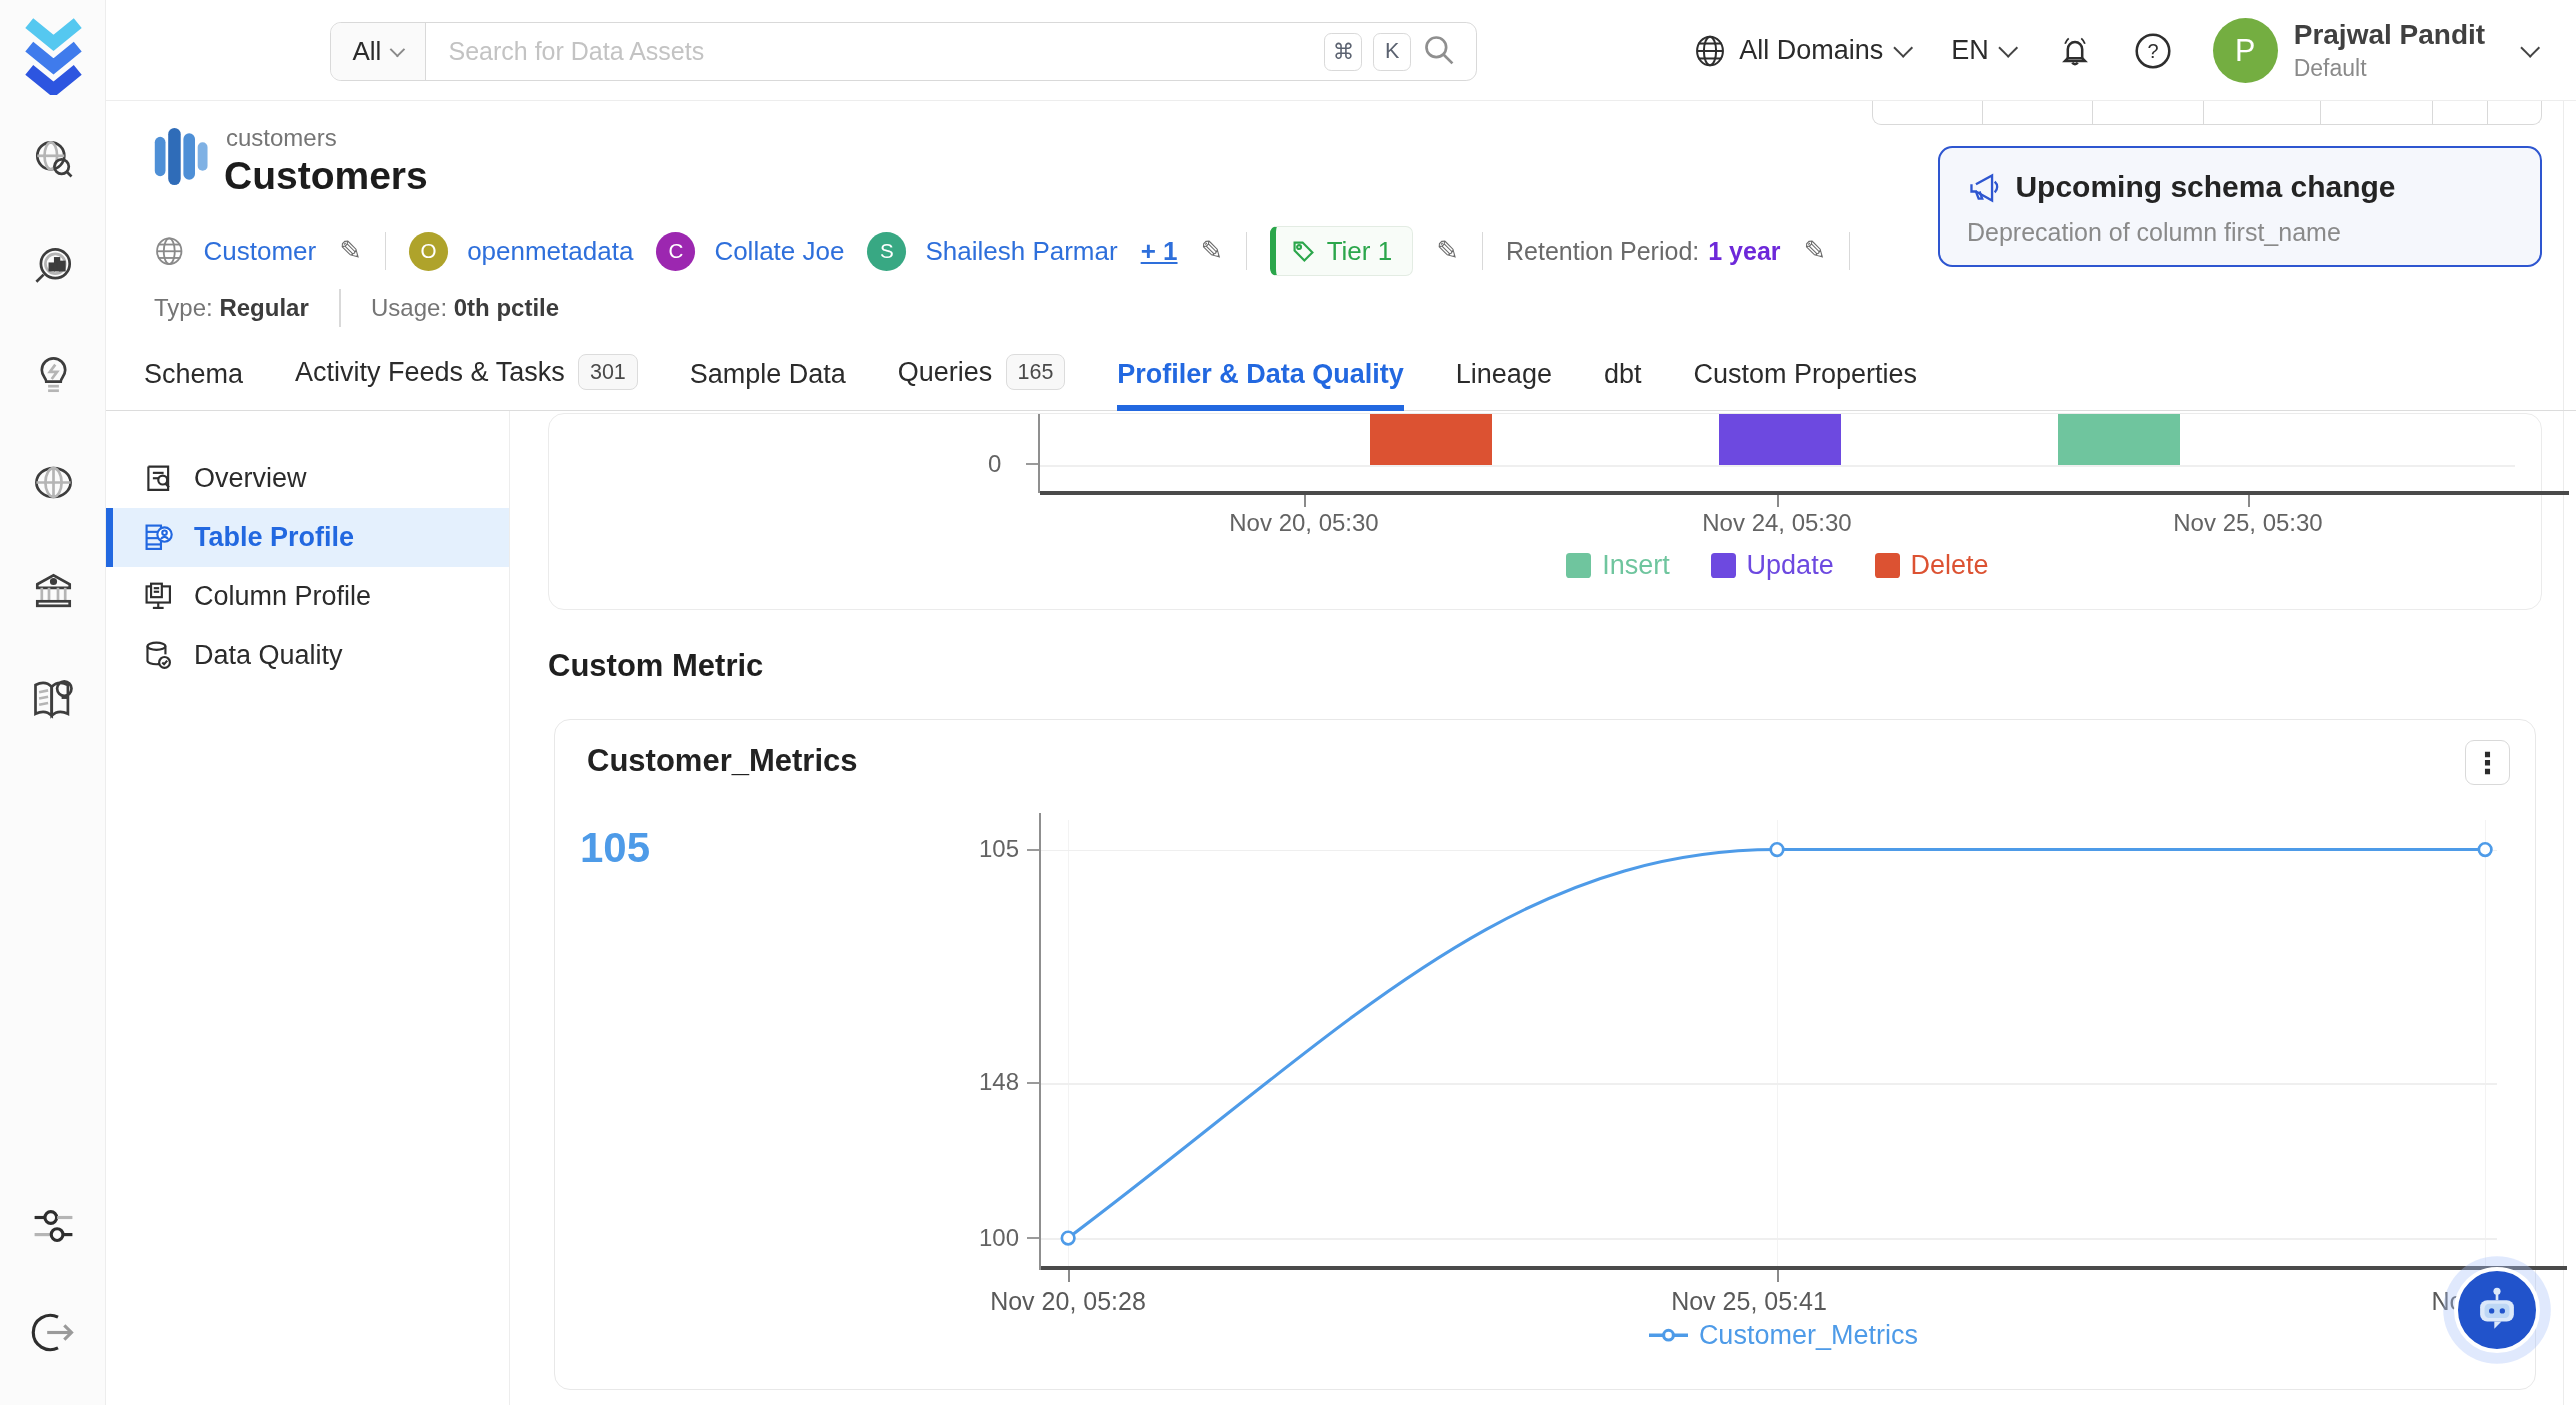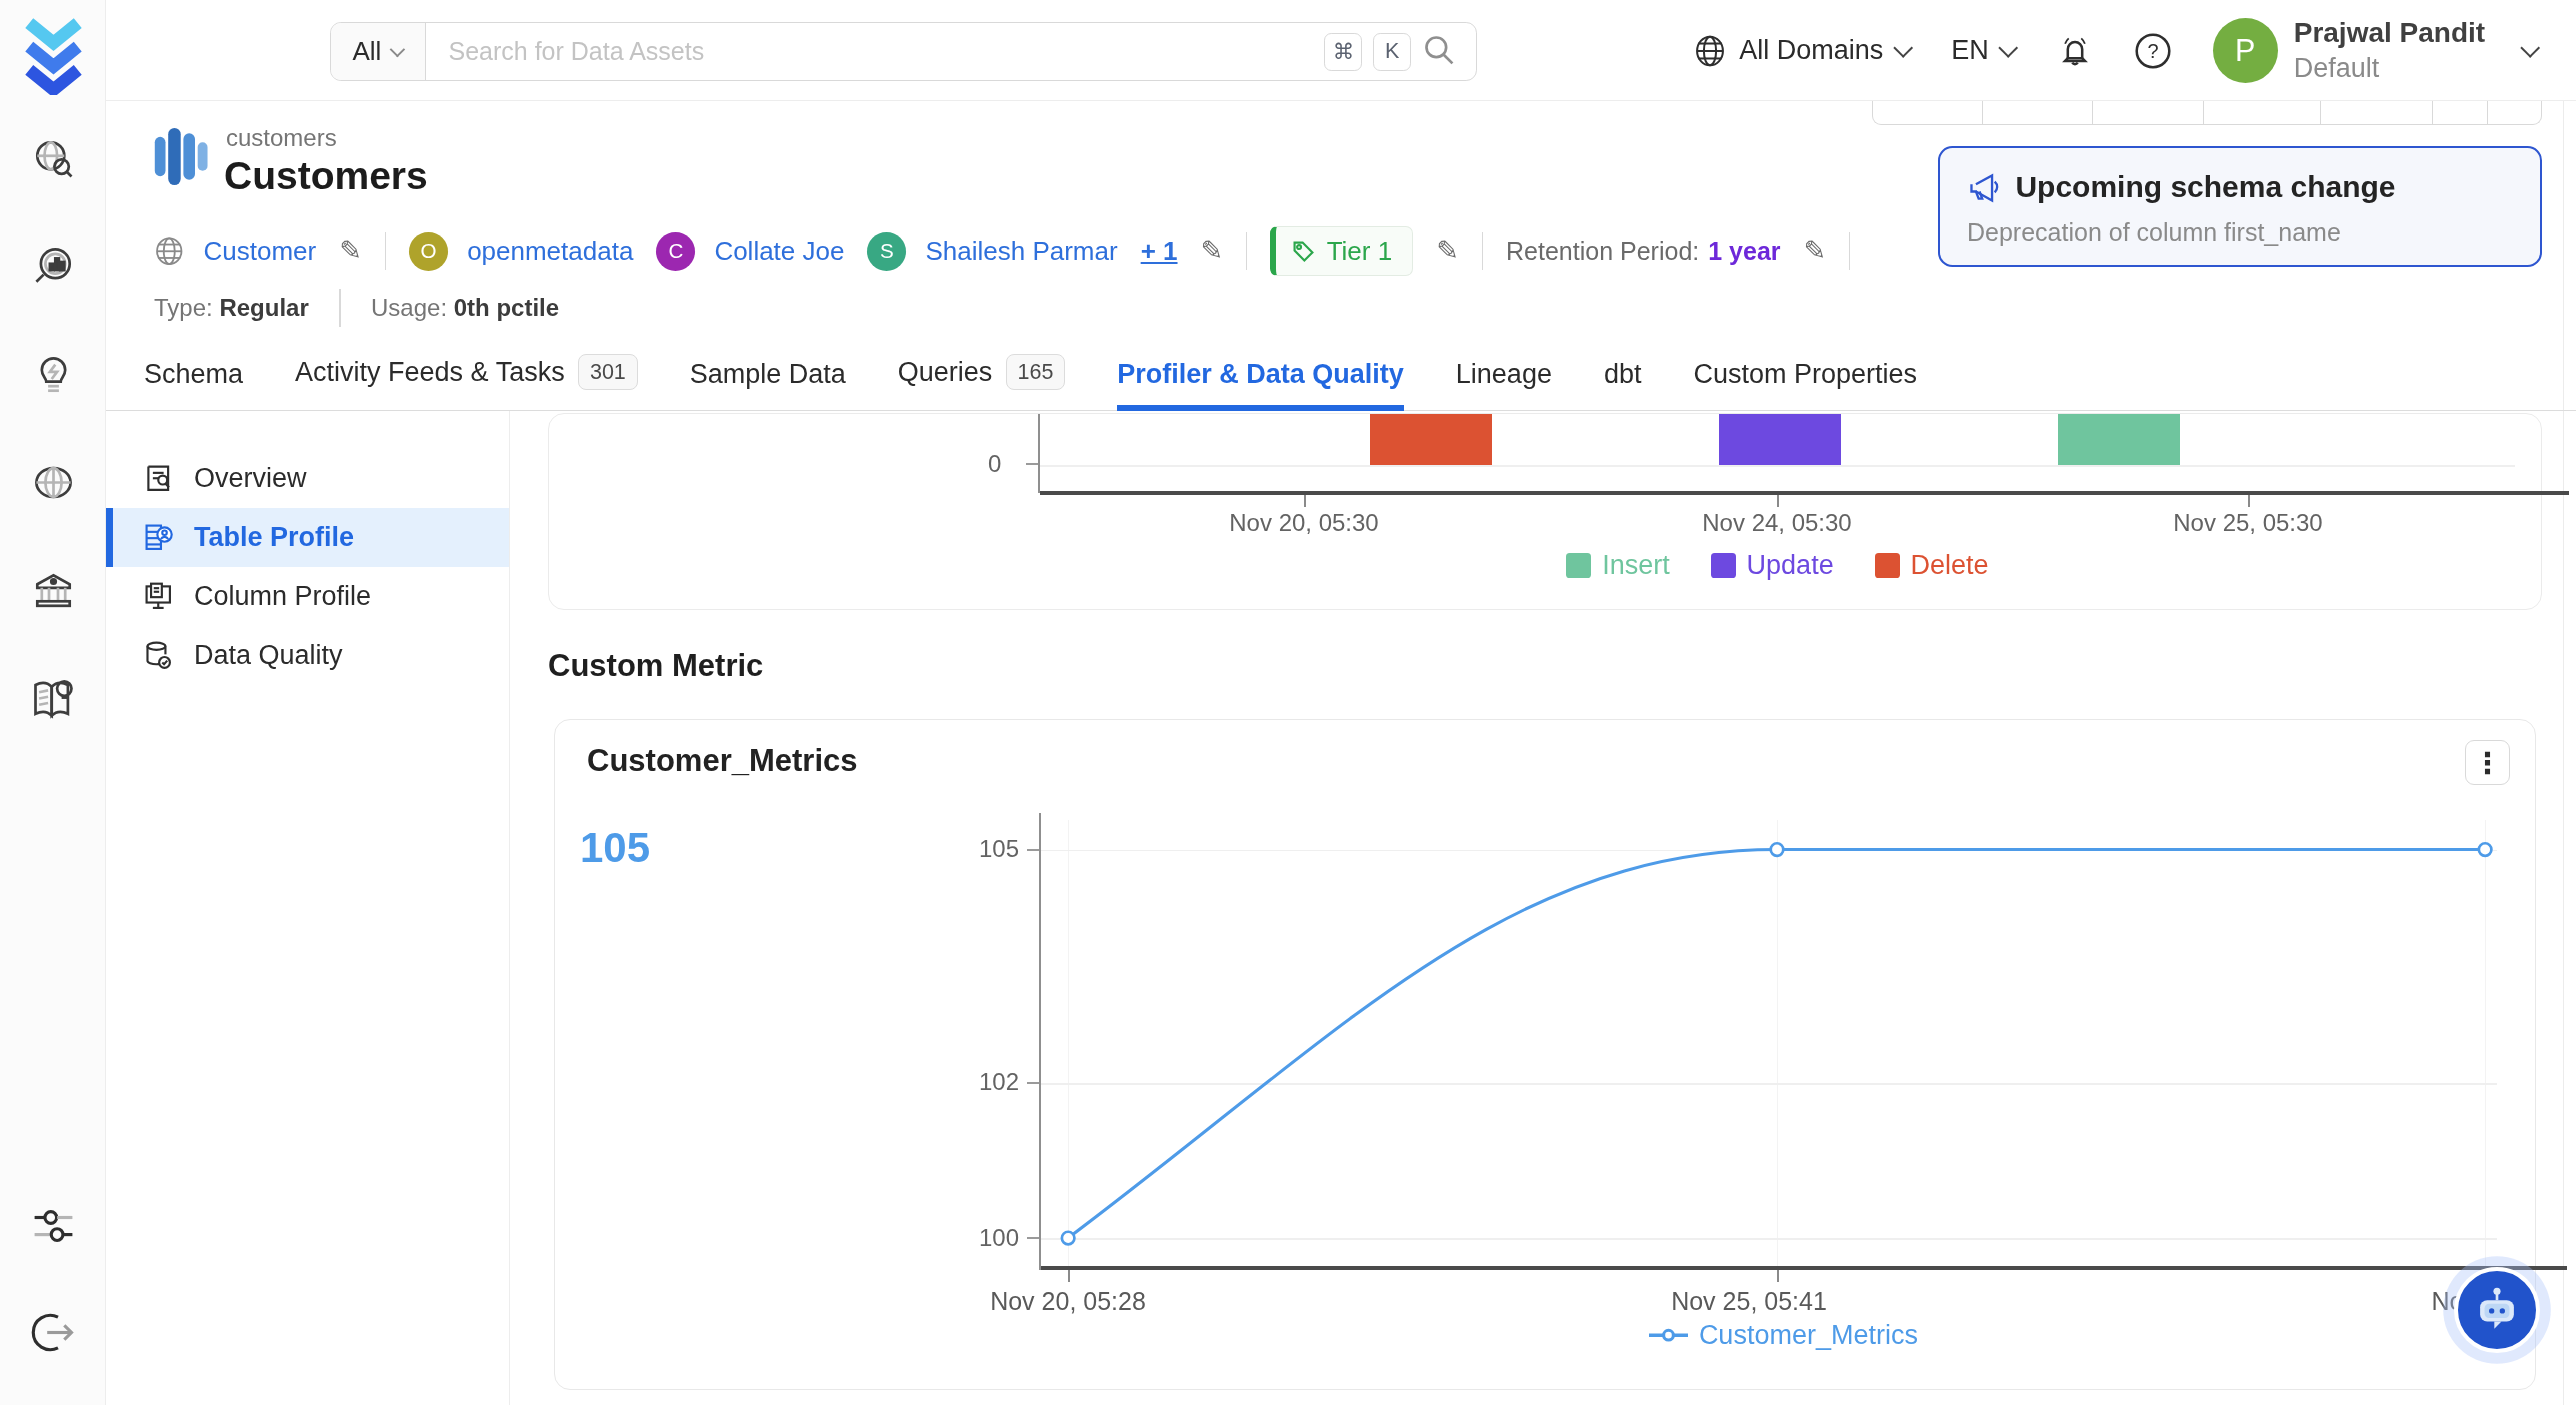--- a/index.html
+++ b/index.html
@@ -31,21 +31,21 @@
   #search-right { display:flex; align-items:center; gap:10.8px; padding-right:20px; }
   #header-right { position:absolute; right:39px; top:0; height:101px; display:flex; align-items:center; gap:41px; }
   .hdr-item { display:flex; align-items:center; gap:12.6px; cursor:pointer; }
   .hdr-label { font-size:27px; color:#2b2b2b; }
   .chev { width:14.4px; height:14.4px; border-right:2.7px solid #444; border-bottom:2.7px solid #444;
     transform:rotate(45deg); margin-top:-5.4px; }
   #user-chip { display:flex; align-items:center; gap:16px; cursor:pointer; }
   #user-avatar { width:65px; height:65px; border-radius:50%; background:var(--avatarUser);
     color:#fff; font-size:30.5px; display:flex; align-items:center; justify-content:center; }
   #user-name { font-size:28px; font-weight:bold; color:#404040; }
-  #user-team { font-size:27px; color:#8a8a8a; margin-top:3.6px; }
+  #user-team { font-size:23px; color:#8a8a8a; margin-top:3.6px; }
 
   
   #cutoff-toolbar { position:absolute; left:1872px; top:101px; height:24px; display:flex;
     background:#fff; border:1.3px solid #d9d9d9; border-top:none; border-radius:0 0 9px 9px; z-index:15; overflow:hidden; }
   .cutoff-seg { height:100%; border-right:1.3px solid #d9d9d9; }
   .cutoff-seg:last-child { border-right:none; }
 
   #right-gutter { position:absolute; left:2563px; top:101px; width:1.3px; height:1305px; background:#ececec; }
 
   
@@ -505,21 +505,21 @@
   <div id="metric-value">105</div>
   <div id="line-plot">
       <div class="v-grid" style="left: 27px;"></div>
       <div class="v-grid" style="left: 736px;"></div>
       <div class="v-grid" style="left: 1444px;"></div>
       <div class="h-grid" style="top: 418px;"></div>
       <div class="y-dash" style="top: 417px;"></div>
       <div class="y-label" style="top: 404px;">100</div>
       <div class="h-grid" style="top: 263px;"></div>
       <div class="y-dash" style="top: 262px;"></div>
-      <div class="y-label" style="top: 248px;">102</div>
+      <div class="y-label" style="top: 248px;">148</div>
       <div class="h-grid" style="top: 29.5px;"></div>
       <div class="y-dash" style="top: 29px;"></div>
       <div class="y-label" style="top: 15px;">105</div>
       <div class="y-axis-line"></div>
       <svg viewBox="0 0 1622 497" width="1456" height="446" class="line-svg">
         <path d="M30.0,465.8 C330.2,240.7 519.8,32.9 819.9,32.9 L1609.0,32.9" fill="none" stroke="#4E9BE8" stroke-width="3.5"></path>
         <circle cx="30.006999999999998" cy="465.82926829268297" r="7" fill="#fff" stroke="#4E9BE8" stroke-width="3"></circle>
         <circle cx="819.9209999999999" cy="32.90243902438988" r="7" fill="#fff" stroke="#4E9BE8" stroke-width="3"></circle>
         <circle cx="1609.024" cy="32.90243902438988" r="7" fill="#fff" stroke="#4E9BE8" stroke-width="3"></circle>
       </svg>

